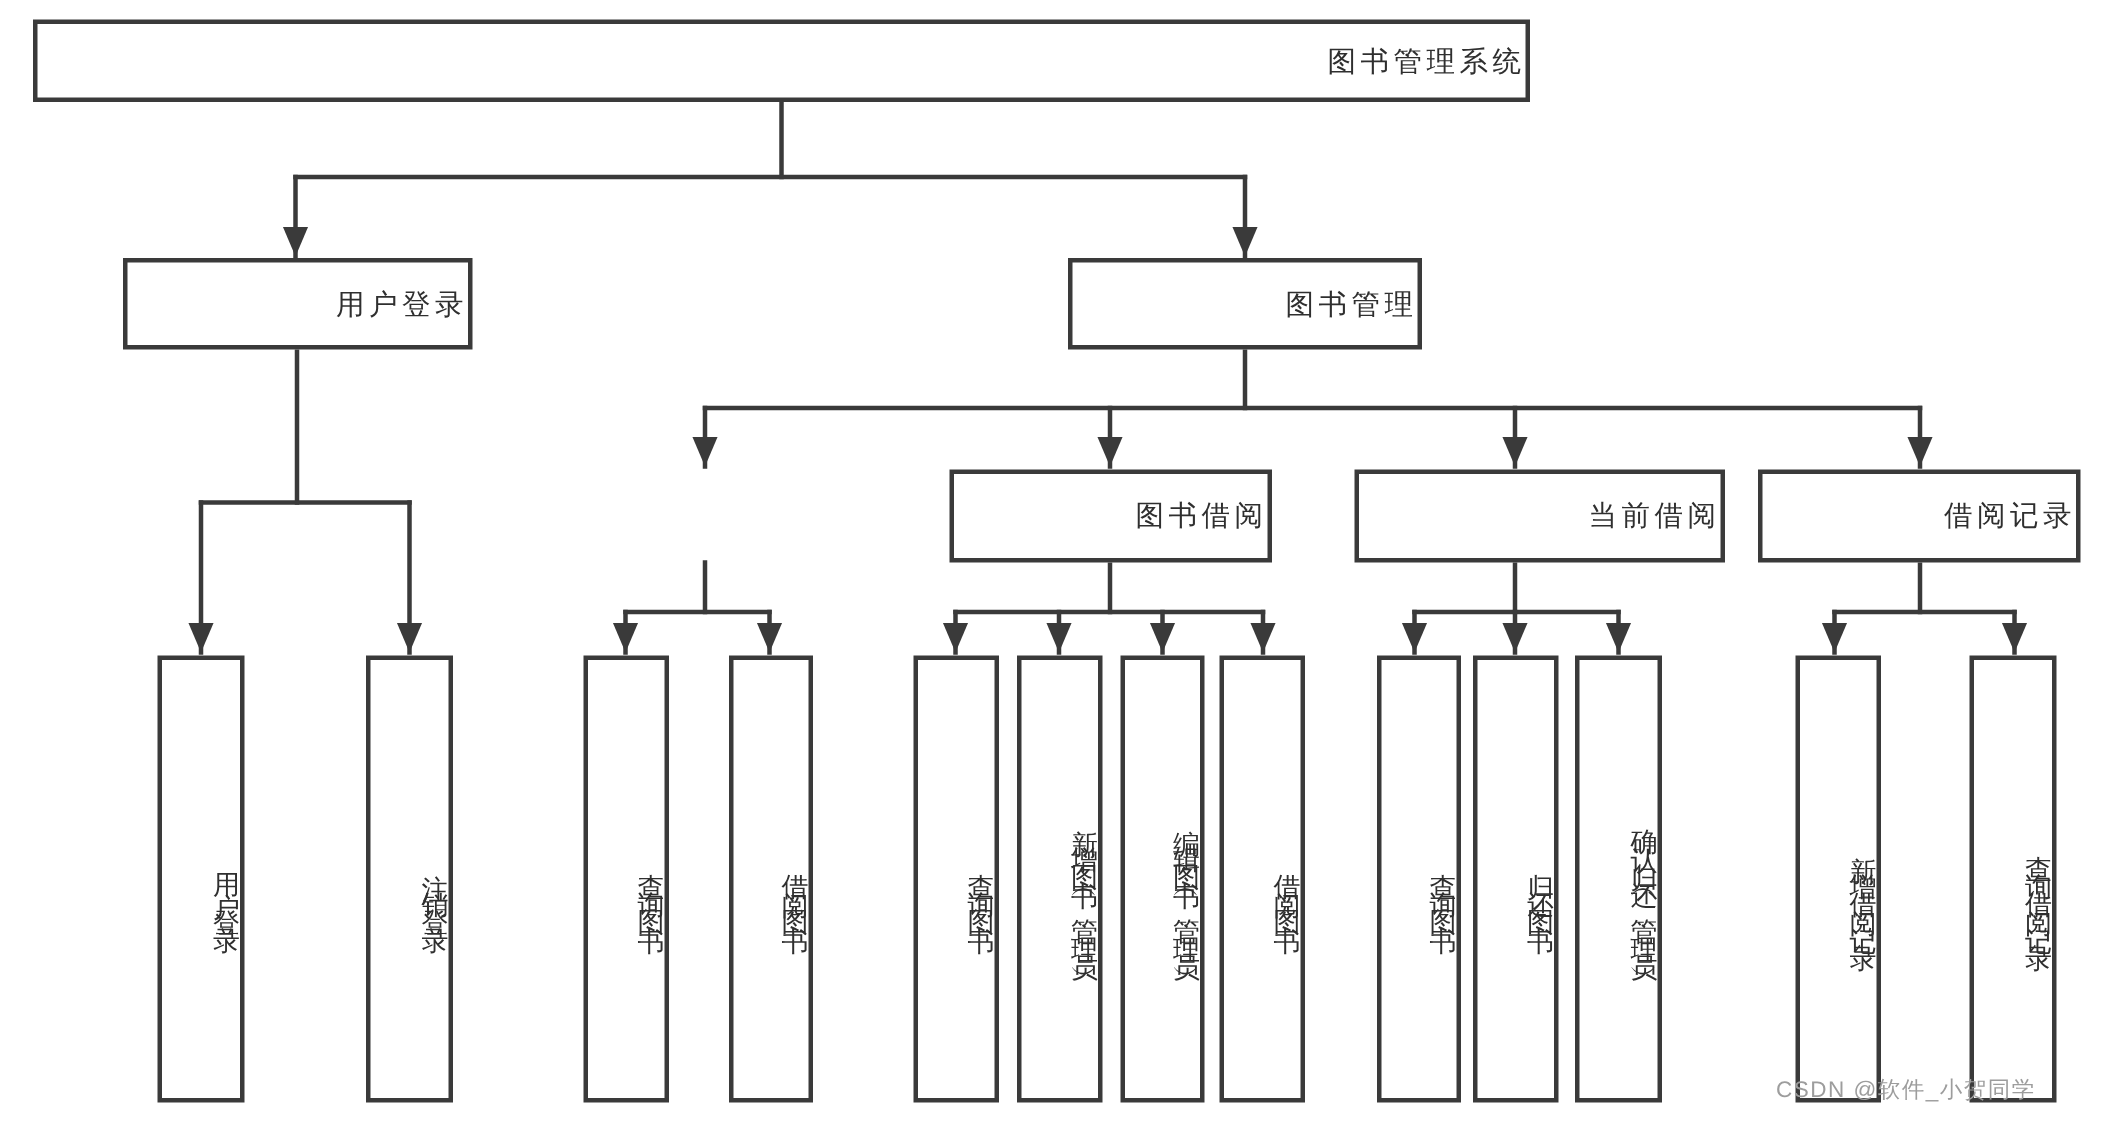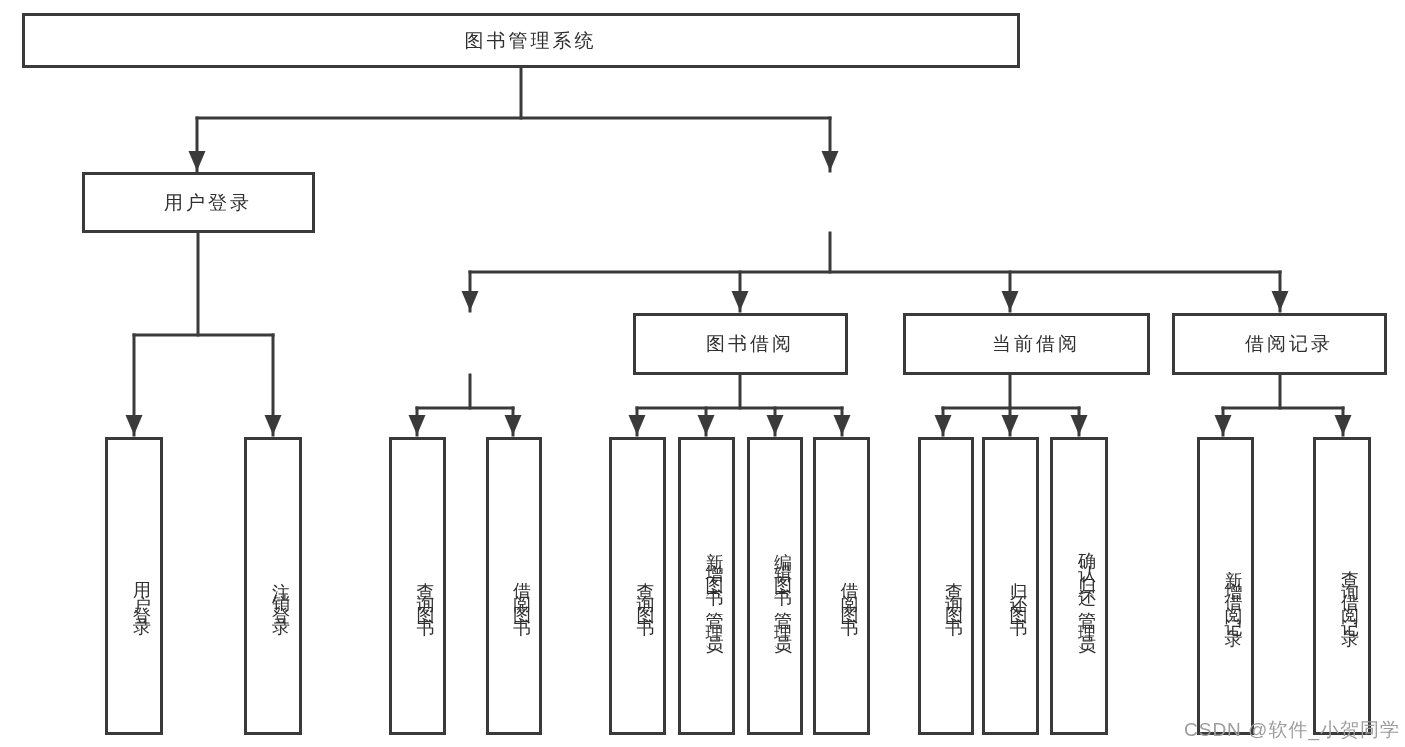--- a/index.html
+++ b/index.html
@@ -25,21 +25,21 @@
   }
   .wires line { stroke: var(--line); }
   .wires .ah-fill { fill: var(--line); }
   .node {
     position: absolute;
     box-sizing: border-box;
     background: var(--background);
     border: 3px solid var(--line);
     display: flex;
     align-items: center;
-    justify-content: center;
+    justify-content: flex-end;
     color: var(--text);
     padding-left: 16px;
   }
   .node.lvl .lbl {
     font-size: 19px;
     letter-spacing: 3px;
     text-indent: 3px;
     white-space: nowrap;
   }
   .node.leaf .lbl {
@@ -47,21 +47,21 @@
     font-size: 18px;
     letter-spacing: 12px;
     margin-bottom: -12px;
     line-height: 1;
     white-space: nowrap;
   }
   .watermark {
     position: absolute;
     left: 1184px;
     top: 717px;
-    font-size: 19px;
+    font-size: 15px;
     color: var(--watermark);
     letter-spacing: 1px;
     white-space: nowrap;
   }
 </style>
 </head>
 <body>
 
 <div class="canvas">
 
@@ -115,20 +115,23 @@
     </g>
   </svg>
 
   <div class="node lvl" style="left:22px;top:13px;width:998px;height:55px">
     <span class="lbl">图书管理系统</span>
   </div>
 
   <div class="node lvl" style="left:82px;top:172px;width:233px;height:61px">
     <span class="lbl">用户登录</span>
   </div>
+  <div class="node lvl" style="left:712px;top:172px;width:236px;height:61px">
+    <span class="lbl">图书管理</span>
+  </div>
 
   <div class="node lvl" style="left:633px;top:313px;width:215px;height:62px">
     <span class="lbl">图书借阅</span>
   </div>
   <div class="node lvl" style="left:903px;top:313px;width:247px;height:62px">
     <span class="lbl">当前借阅</span>
   </div>
   <div class="node lvl" style="left:1172px;top:313px;width:215px;height:62px">
     <span class="lbl">借阅记录</span>
   </div>

